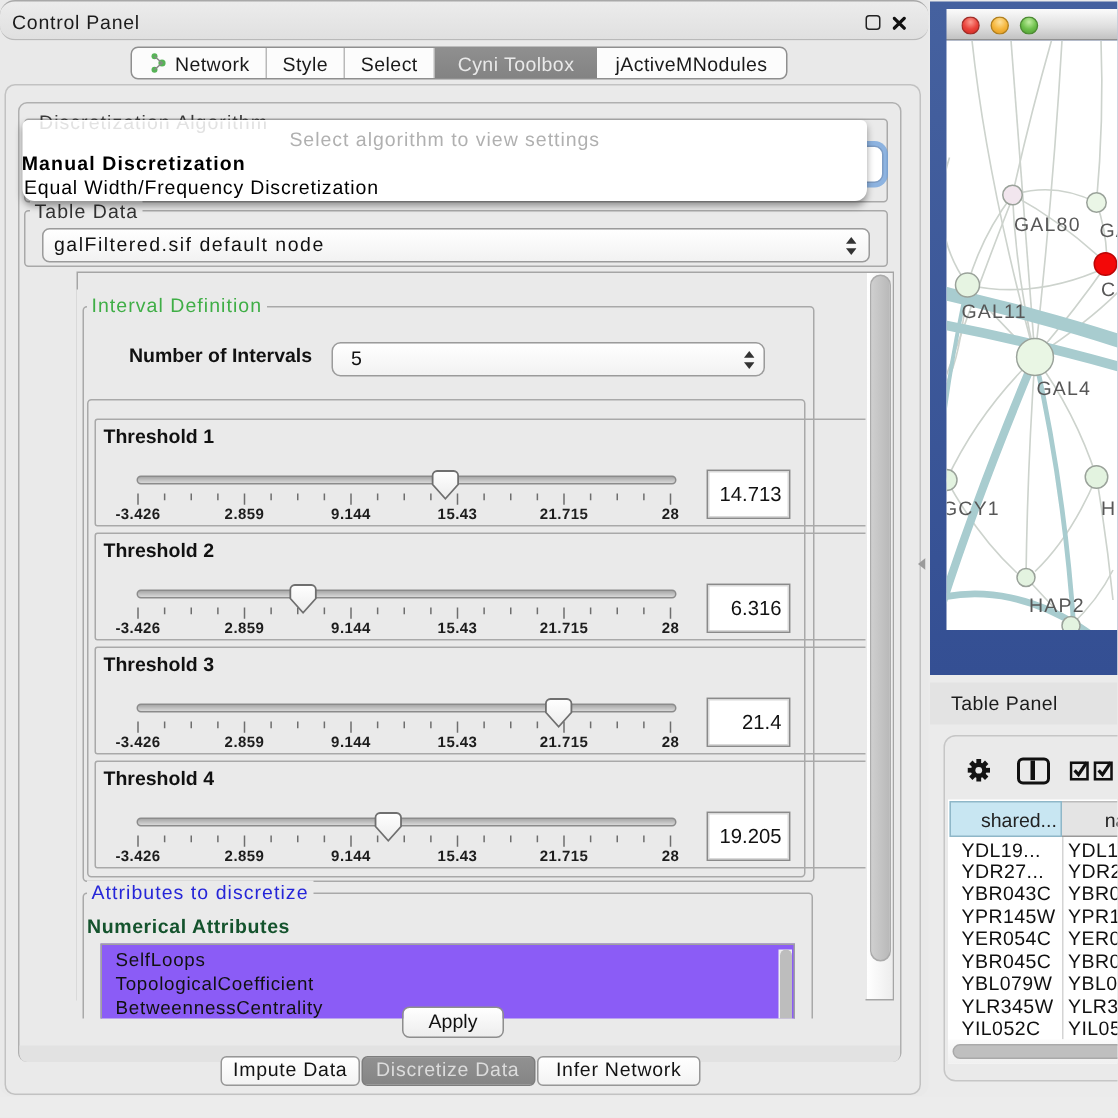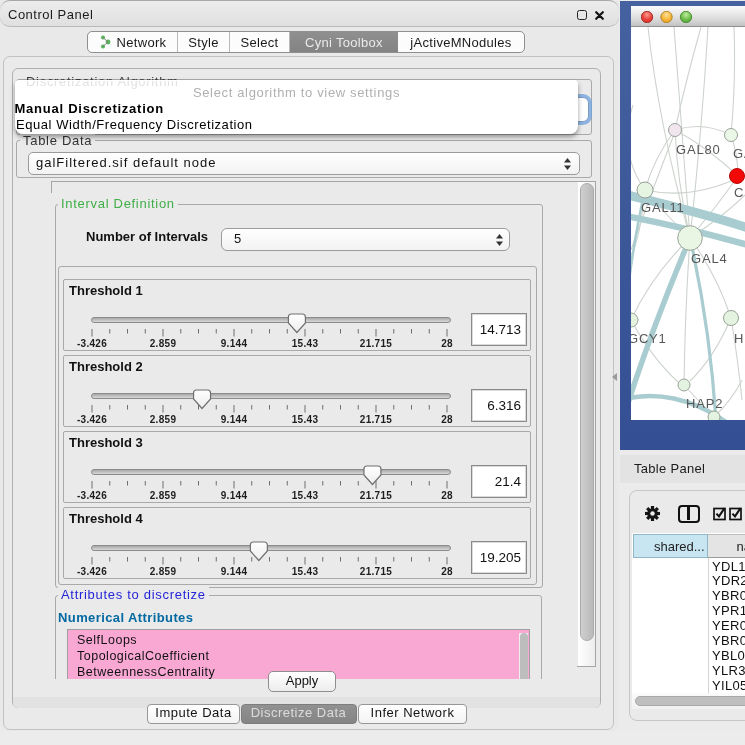--- a/index.html
+++ b/index.html
@@ -24,21 +24,21 @@
 .combo { position:absolute; background:linear-gradient(#ffffff,#f2f2f2); border:1px solid #9b9b9b; border-radius:5px; font-size:13px; color:#111; letter-spacing:0.7px; }
 .arrows { position:absolute; width:7px; height:12px; }
 
 #popup { left:15px; top:80px; width:563px; height:54px; background:#fff; border-radius:4px 4px 8px 8px; box-shadow:0 3px 5px rgba(0,0,0,0.38); }
 
 #viewport { left:51px; top:181px; width:526px; height:486px; overflow:hidden; background:#eaeaea;margin-top:12px; }
 #vpborder { left:51px; top:181px; width:545px; height:486px; border:1px solid #a5a5a5; }
 #vscroll { left:578px; top:182px; width:17px; height:484px; background:linear-gradient(90deg,#ffffff,#ededed); }
 #vthumb { left:579.5px; top:183px; width:14px; height:458px; background:linear-gradient(90deg,#cfcfcf,#b9b9b9); border:1px solid #ababab; border-radius:7px; }
 
-.tbox { position:absolute; left:63px; width:468px; height:72px; border:1px solid #a9a9a9; border-radius:2px; }
+.tbox { position:absolute; left:63px; width:536px; height:72px; border:1px solid #a9a9a9; border-radius:2px; }
 .tbox .ttl { position:absolute; left:5px; top:3px; font-size:13px; font-weight:bold; color:#111; }
 .track { position:absolute; left:27px; top:37px; width:360px; height:6px; border-radius:3px; background:linear-gradient(#a8a8a8,#d8d8d8); border:1px solid #8b8b8b; }
 .vbox { position:absolute; left:407px; top:33px; width:56px; height:33px; background:#fff; border:1px solid #8a8a8a; box-shadow:inset 0 0 0 1px #d9d9d9; font-size:13.5px; color:#111; text-align:right; line-height:31px; padding-right:5px; }
 .ticklabels { position:absolute; top:58px; left:0; width:100%; font-size:10px; font-weight:bold; color:#1d1d1d; letter-spacing:0.3px; }
 .ticklabels span { position:absolute; transform:translateX(-50%); }
 
 #applybtn { left:268px; top:671px; width:68px; height:20.5px; background:linear-gradient(#ffffff,#ededed); border:1px solid #8e8e8e; border-radius:5px; text-align:center; font-size:13px; line-height:17.5px; color:#111; }
 
 .btab { position:absolute; top:703.5px; height:20px; border:1px solid #979797; border-radius:4px; background:linear-gradient(#ffffff,#f3f3f3); font-size:13px; color:#131313; text-align:center; line-height:16.5px; letter-spacing:0.5px; }
 .btabsel { background:linear-gradient(#919191,#858585); color:#dcdcdc; border-color:#7d7d7d; }
@@ -285,22 +285,22 @@
           <span style="left:99px">2.859</span>
           <span style="left:170px">9.144</span>
           <span style="left:241px">15.43</span>
           <span style="left:312px">21.715</span>
           <span style="left:383px">28</span>
         </div>
     </div>
 
     <div class="group" style="left:4px;top:402px;width:487px;height:110px;"></div>
     <div class="glabel" style="left:7px;top:394px;color:#2525d8;">Attributes to discretize</div>
-    <div class="abs" style="left:7px;top:416.5px;font-size:13px;font-weight:bold;color:#0369a1;letter-spacing:0.4px;">Numerical Attributes</div>
-    <div class="abs" style="left:16px;top:436px;width:463px;height:60px;background:#f9a8d4;border:1px solid #a0a0a0;font-size:12.5px;color:#111;letter-spacing:0.5px;">
+    <div class="abs" style="left:7px;top:416.5px;font-size:13px;font-weight:bold;color:#14532d;letter-spacing:0.4px;">Numerical Attributes</div>
+    <div class="abs" style="left:16px;top:436px;width:463px;height:60px;background:#8b5cf6;border:1px solid #a0a0a0;font-size:12.5px;color:#111;letter-spacing:0.5px;">
       <div style="padding:2px 0 0 9px;line-height:16px;">SelfLoops<br>TopologicalCoefficient<br>BetweennessCentrality</div>
       <div class="abs" style="right:1px;top:3px;width:9px;height:56px;background:#f0f0f0;">
           <div class="abs" style="left:0.5px;top:0;width:8px;height:56px;background:#bdbdbd;border-radius:4px 4px 0 0;"></div>
         </div>
     </div>
   </div>
   <div id="vscroll" class="abs"></div>
   <div id="vthumb" class="abs"></div>
 
   <div id="applybtn" class="abs">Apply</div>
@@ -423,20 +423,21 @@
 </svg>
 
 <div id="ttable" class="abs"></div>
 <div class="abs" style="left:633px;top:534px;width:74.5px;height:24px;background:#c8e6f2;border:1px solid #8fb7c8;font-size:13px;color:#222;line-height:23px;">
     <span style="position:absolute;left:20px;">shared...</span>
   </div>
 <div class="abs" style="left:707.5px;top:534px;width:37.5px;height:24px;background:#e4e4e4;border-top:1px solid #bbb;border-bottom:1px solid #9a9a9a;font-size:13px;color:#222;">
   <span style="position:absolute;left:29px;top:4px;">na</span>
   </div>
 <div class="abs" style="left:632px;top:558px;width:113px;height:135px;overflow:hidden;font-size:13px;color:#101010;letter-spacing:0.3px;">
+  <div style="position:absolute;left:9px;top:1.5px;line-height:14.95px;">YDL19...<br>YDR27...<br>YBR043C<br>YPR145W<br>YER054C<br>YBR045C<br>YBL079W<br>YLR345W<br>YIL052C</div>
   <div style="position:absolute;left:80px;top:1.5px;line-height:14.95px;">YDL19<br>YDR27<br>YBR04<br>YPR14<br>YER05<br>YBR04<br>YBL07<br>YLR34<br>YIL05</div>
   <div style="position:absolute;left:76px;top:0;width:1px;height:135px;background:#d4d4d4;"></div>
 </div>
 <div class="abs" style="left:632px;top:693px;width:113px;height:16px;background:linear-gradient(#fbfbfb,#f0f0f0);"></div>
 <div class="abs" style="left:635px;top:696px;width:115px;height:10px;background:#bfbfbf;border:1px solid #a9a9a9;border-radius:5px;"></div>
 <div class="abs" style="left:612px;top:367px;width:5px;height:8px;"><svg width="5" height="8">
       <path d="M5 0 L0 4 L5 8 Z" fill="#9a9a9a"></path>
     </svg></div>
 <div class="abs" style="left:0;top:731px;width:745px;height:14px;background:#ececec;"></div>
 

